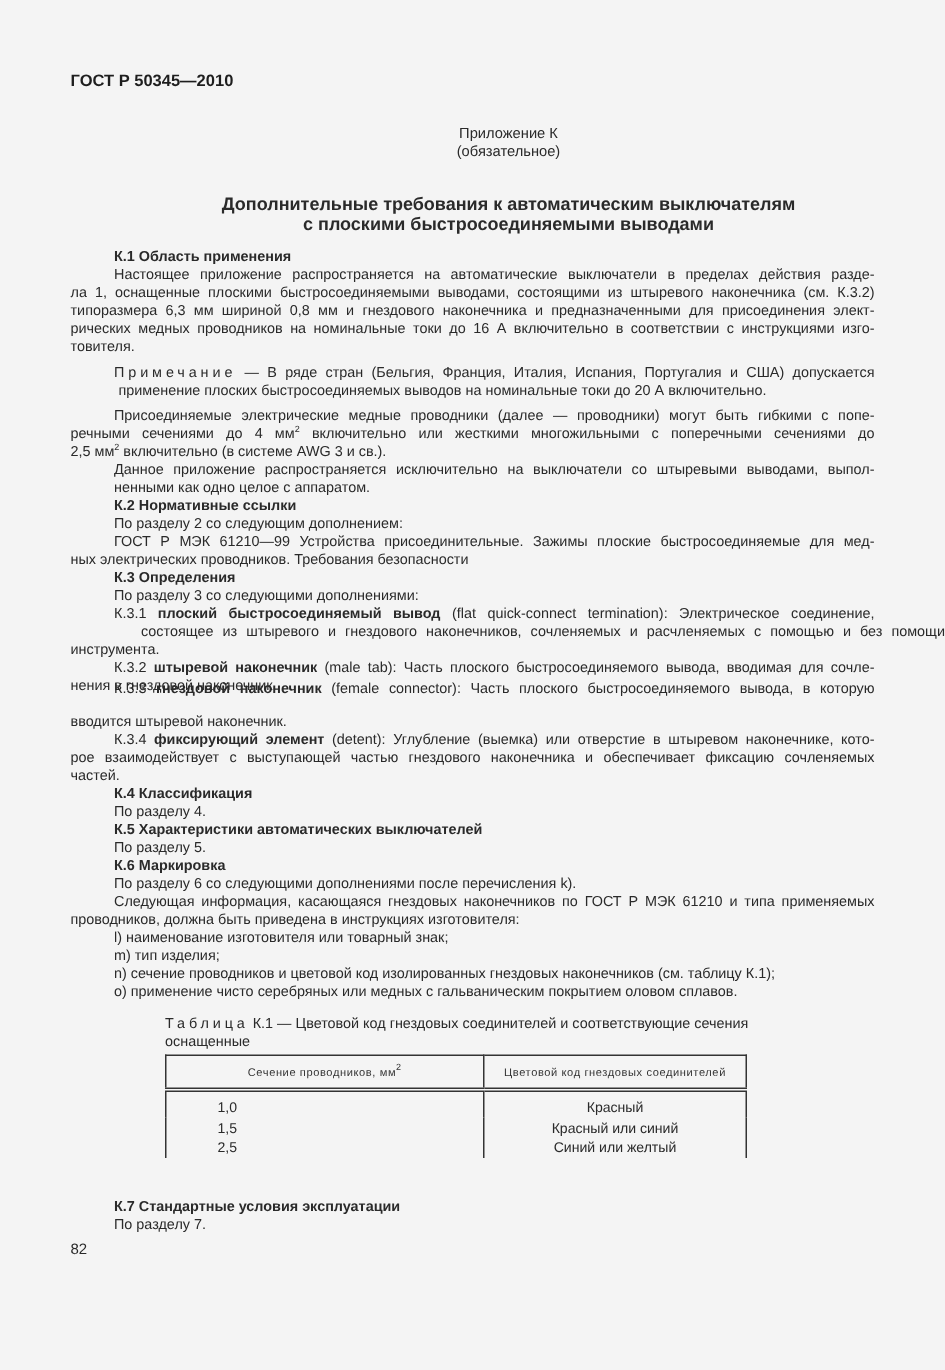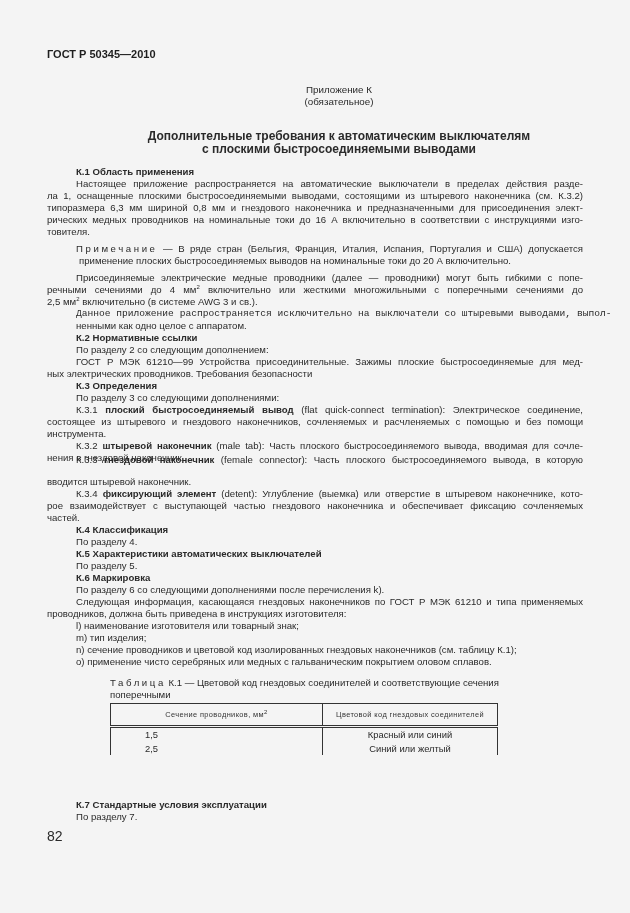--- a/index.html
+++ b/index.html
@@ -52,21 +52,21 @@
     table.k1 td {
       border-left: 1px solid #333; border-right: 1px solid #333;
       line-height: 11.5px; vertical-align: top;
     }
     table.k1 tr.last td { border-bottom: 1px solid #333; }
     table.k1 tr.first td { padding-top: 4px; }
     table.k1 tr.last td { padding-bottom: 4px; }
     td.c1 { width: 176px; padding-left: 34px; text-align: left; }
     td.c2 { text-align: center; }
     th.h1 { width: 176px; }
-    .pagenum { position: absolute; left: 47px; top: 828px; font-size: 14px; }
+    .pagenum { position: absolute; left: 47px; top: 828px; font-size: 10px; }
   </style>
 </head>
 <body>
 
 <div class="gost">ГОСТ Р 50345—2010</div>
 
 <div class="center" style="top:84px;">Приложение К</div>
 <div class="center" style="top:96px;">(обязательное)</div>
 
 <div class="center title" style="top:130px;">Дополнительные требования к автоматическим выключателям</div>
@@ -78,33 +78,33 @@
 <div class="ln" style="top:202px;">типоразмера 6,3 мм шириной 0,8 мм и гнездового наконечника и предназначенными для присоединения элект-</div>
 <div class="ln" style="top:214px;">рических медных проводников на номинальные токи до 16 А включительно в соответствии с инструкциями изго-</div>
 <div class="ln last" style="top:226px;">товителя.</div>
 
 <div class="ln ind" style="top:243px;"><span class="sp">Примечание</span><span> — В ряде стран (Бельгия, Франция, Италия, Испания, Португалия и США) допускается</span></div>
 <div class="ln last" style="top:255px;margin-left:32px;">применение плоских быстросоединяемых выводов на номинальные токи до 20 А включительно.</div>
 
 <div class="ln ind" style="top:272px;">Присоединяемые электрические медные проводники (далее — проводники) могут быть гибкими с попе-</div>
 <div class="ln" style="top:284px;"><span>речными сечениями до 4 мм</span><sup>2</sup><span> включительно или жесткими многожильными с поперечными сечениями до</span></div>
 <div class="ln last" style="top:296px;"><span>2,5 мм</span><sup>2</sup><span> включительно (в системе AWG 3 и св.).</span></div>
-<div class="ln ind" style="top:308px;font-family:Liberation Mono, monospace;">Данное приложение распространяется исключительно на выключатели со штыревыми выводами, выпол-</div>
+<div class="ln ind" style="top:308px;">Данное приложение распространяется исключительно на выключатели со штыревыми выводами, выпол-</div>
 <div class="ln last" style="top:320px;padding-left:29px;">ненными как одно целое с аппаратом.</div>
 
 <div class="ln ind hd" style="top:332px;">К.2 Нормативные ссылки</div>
 <div class="ln ind last" style="top:344px;">По разделу 2 со следующим дополнением:</div>
 <div class="ln ind" style="top:356px;">ГОСТ Р МЭК 61210—99 Устройства присоединительные. Зажимы плоские быстросоединяемые для мед-</div>
 <div class="ln last" style="top:368px;">ных электрических проводников. Требования безопасности</div>
 
 <div class="ln ind hd" style="top:380px;">К.3 Определения</div>
 <div class="ln ind last" style="top:392px;">По разделу 3 со следующими дополнениями:</div>
 
 <div class="ln ind" style="top:404px;"><span>К.3.1 </span><span class="b">плоский быстросоединяемый вывод</span><span> (flat quick-connect termination): Электрическое соединение,</span></div>
-<div class="ln" style="top:416px;">состоящее из штыревого и гнездового наконечников, сочленяемых и расчленяемых с помощью и без помощи</div>
+<div class="ln" style="top:416px;margin-left:47px;">состоящее из штыревого и гнездового наконечников, сочленяемых и расчленяемых с помощью и без помощи</div>
 <div class="ln last" style="top:428px;">инструмента.</div>
 
 <div class="ln ind" style="top:440px;"><span>К.3.2 </span><span class="b">штыревой наконечник</span><span> (male tab): Часть плоского быстросоединяемого вывода, вводимая для сочле-</span></div>
 <div class="ln last" style="top:452px;">нения в гнездовой наконечник.</div>
 
 <div class="ln ind" style="top:454px;"><span>К.3.3 </span><span class="b">гнездовой наконечник</span><span> (female connector): Часть плоского быстросоединяемого вывода, в которую</span></div>
 <div class="ln last" style="top:476px;">вводится штыревой наконечник.</div>
 
 <div class="ln ind" style="top:488px;"><span>К.3.4 </span><span class="b">фиксирующий элемент</span><span> (detent): Углубление (выемка) или отверстие в штыревом наконечнике, кото-</span></div>
 <div class="ln" style="top:500px;">рое взаимодействует с выступающей частью гнездового наконечника и обеспечивает фиксацию сочленяемых</div>
@@ -119,30 +119,34 @@
 <div class="ln ind hd" style="top:572px;">К.6 Маркировка</div>
 <div class="ln ind last" style="top:584px;">По разделу 6 со следующими дополнениями после перечисления k).</div>
 <div class="ln ind" style="top:596px;">Следующая информация, касающаяся гнездовых наконечников по ГОСТ Р МЭК 61210 и типа применяемых</div>
 <div class="ln last" style="top:608px;">проводников, должна быть приведена в инструкциях изготовителя:</div>
 <div class="ln ind last" style="top:620px;">l) наименование изготовителя или товарный знак;</div>
 <div class="ln ind last" style="top:632px;">m) тип изделия;</div>
 <div class="ln ind last" style="top:644px;">n) сечение проводников и цветовой код изолированных гнездовых наконечников (см. таблицу К.1);</div>
 <div class="ln ind last" style="top:656px;">o) применение чисто серебряных или медных с гальваническим покрытием оловом сплавов.</div>
 
 <div class="ln last" style="top:677px; left:110px; width:420px;"><span class="sp">Таблица</span><span> К.1 — Цветовой код гнездовых соединителей и соответствующие сечения</span></div>
-<div class="ln last" style="top:689px; left:110px; width:420px;">поперечными</div>
+<div class="ln last" style="top:689px; left:110px; width:420px;">оснащенные</div>
 
 <table class="k1">
   <thead>
     <tr>
       <th class="h1"><span>Сечение проводников, мм</span><sup>2</sup></th>
       <th>Цветовой код гнездовых соединителей</th>
     </tr>
   </thead>
   <tbody>
+    <tr class="first">
+      <td class="c1">1,0</td>
+      <td class="c2">Красный</td>
+    </tr>
     <tr>
       <td class="c1">1,5</td>
       <td class="c2">Красный или синий</td>
     </tr>
     <tr>
       <td class="c1">2,5</td>
       <td class="c2">Синий или желтый</td>
     </tr>
   </tbody>
 </table>

